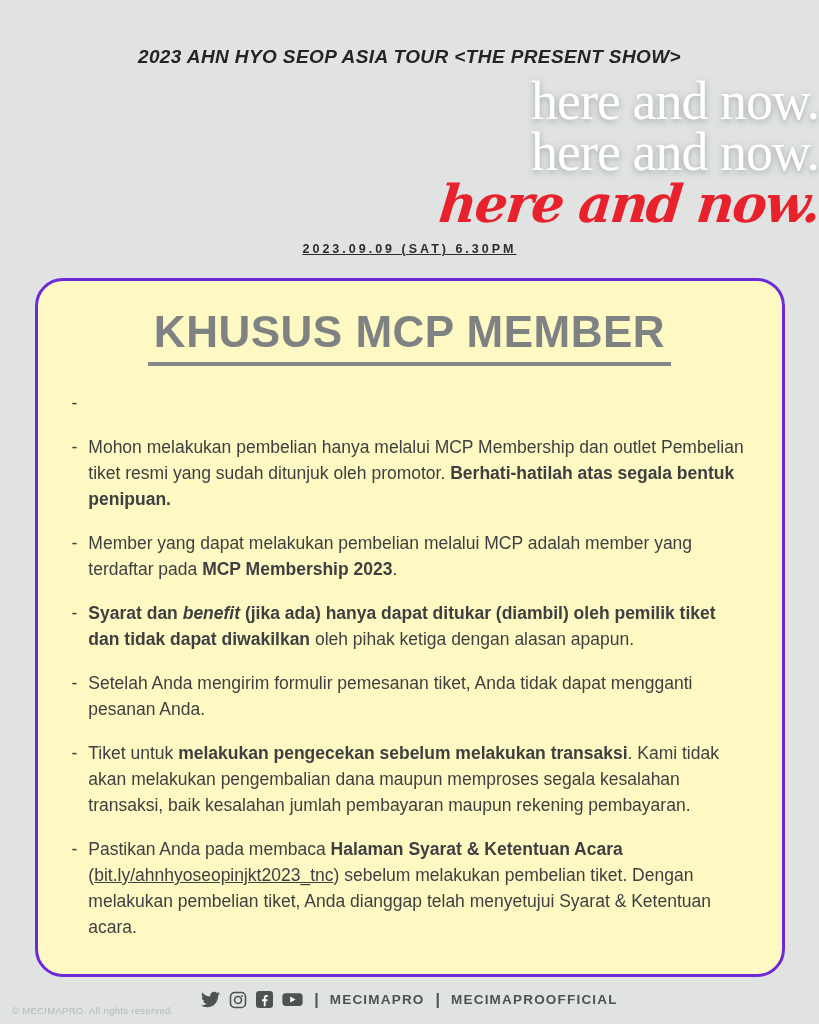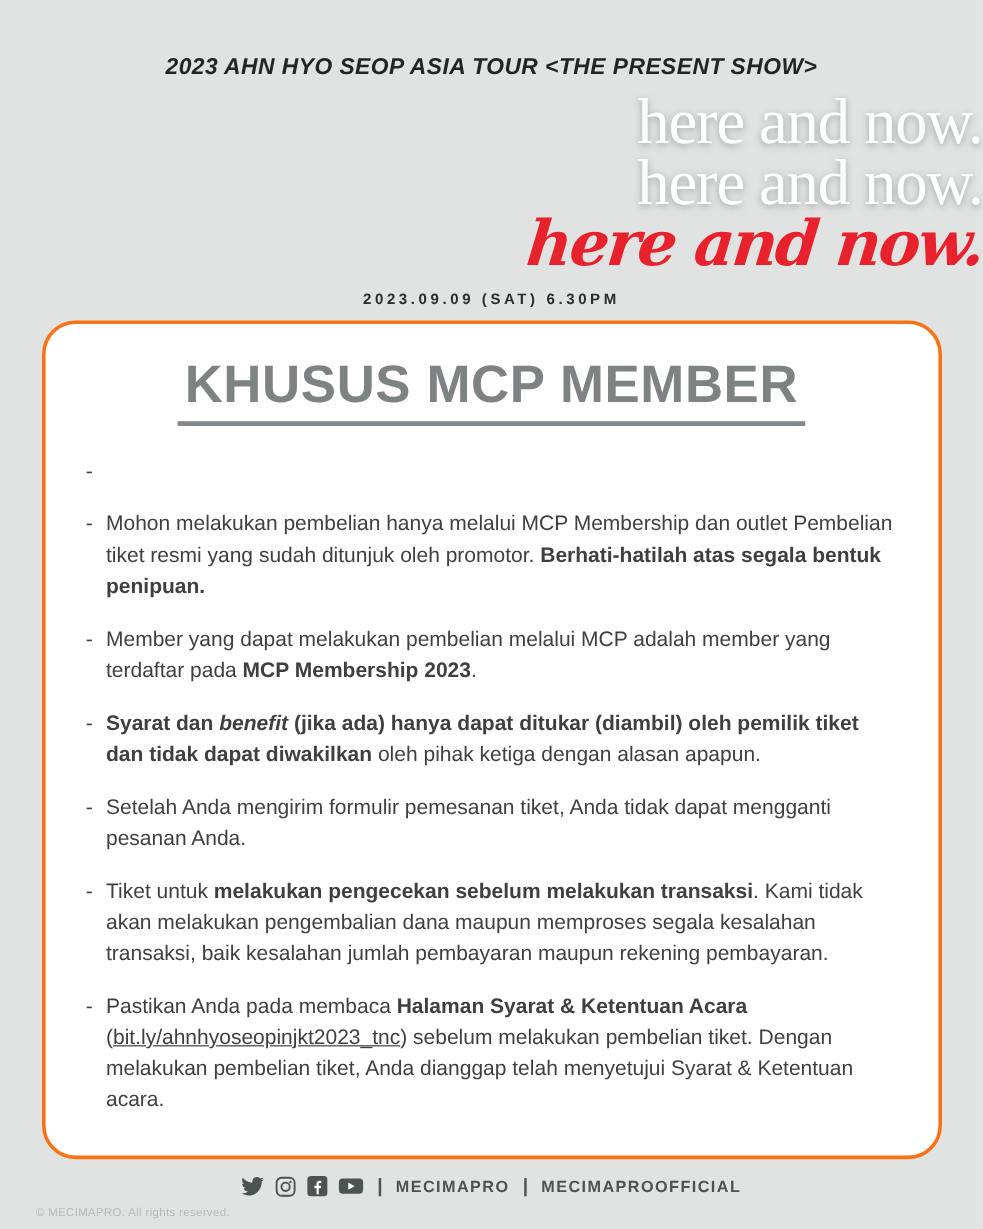--- a/index.html
+++ b/index.html
@@ -37,26 +37,27 @@
     transform:skewX(-6deg);
     letter-spacing:-2px;
     font-size:52px;
   }
   .show-info { margin-top:12px; text-align:center; color:#2b2c2c; }
   .show-info div {
     font-size:12.5px;
     font-weight:bold;
     letter-spacing:3px;
     line-height:17px;
+    text-decoration:underline;
   }
   .card {
     width:750px;
-    margin:9px auto 0 auto;
-    background:#ffffff;
-    border:3px solid #f97316;
+    margin:20px auto 0 auto;
+    background:#fef9c3;
+    border:3px solid #6d28d9;
     border-radius:28px;
     padding:26px 22px 16px 22px;
   }
   .card-title-wrap { text-align:center; }
   .card-title {
     display:inline-block;
     font-size:44px;
     font-weight:bold;
     color:#7f8283;
     letter-spacing:0.5px;
@@ -91,21 +92,21 @@
   .footer .sep { font-size:16px; font-weight:bold; padding:0 2px; }
   .footer .handle {
     font-size:13.5px;
     font-weight:bold;
     letter-spacing:1.2px;
   }
   .footer .icon { display:flex; align-items:center; }
   .footer svg { display:block; }
   .copyright {
     position:absolute;
-    left:30px;
+    left:12px;
     bottom:8px;
     font-size:9.5px;
     letter-spacing:0.3px;
     color:#b4bab8;
   }
 </style>
 </head>
 <body>
 
 <div class="top-header">2023 AHN HYO SEOP ASIA TOUR &lt;THE PRESENT SHOW&gt;</div>

